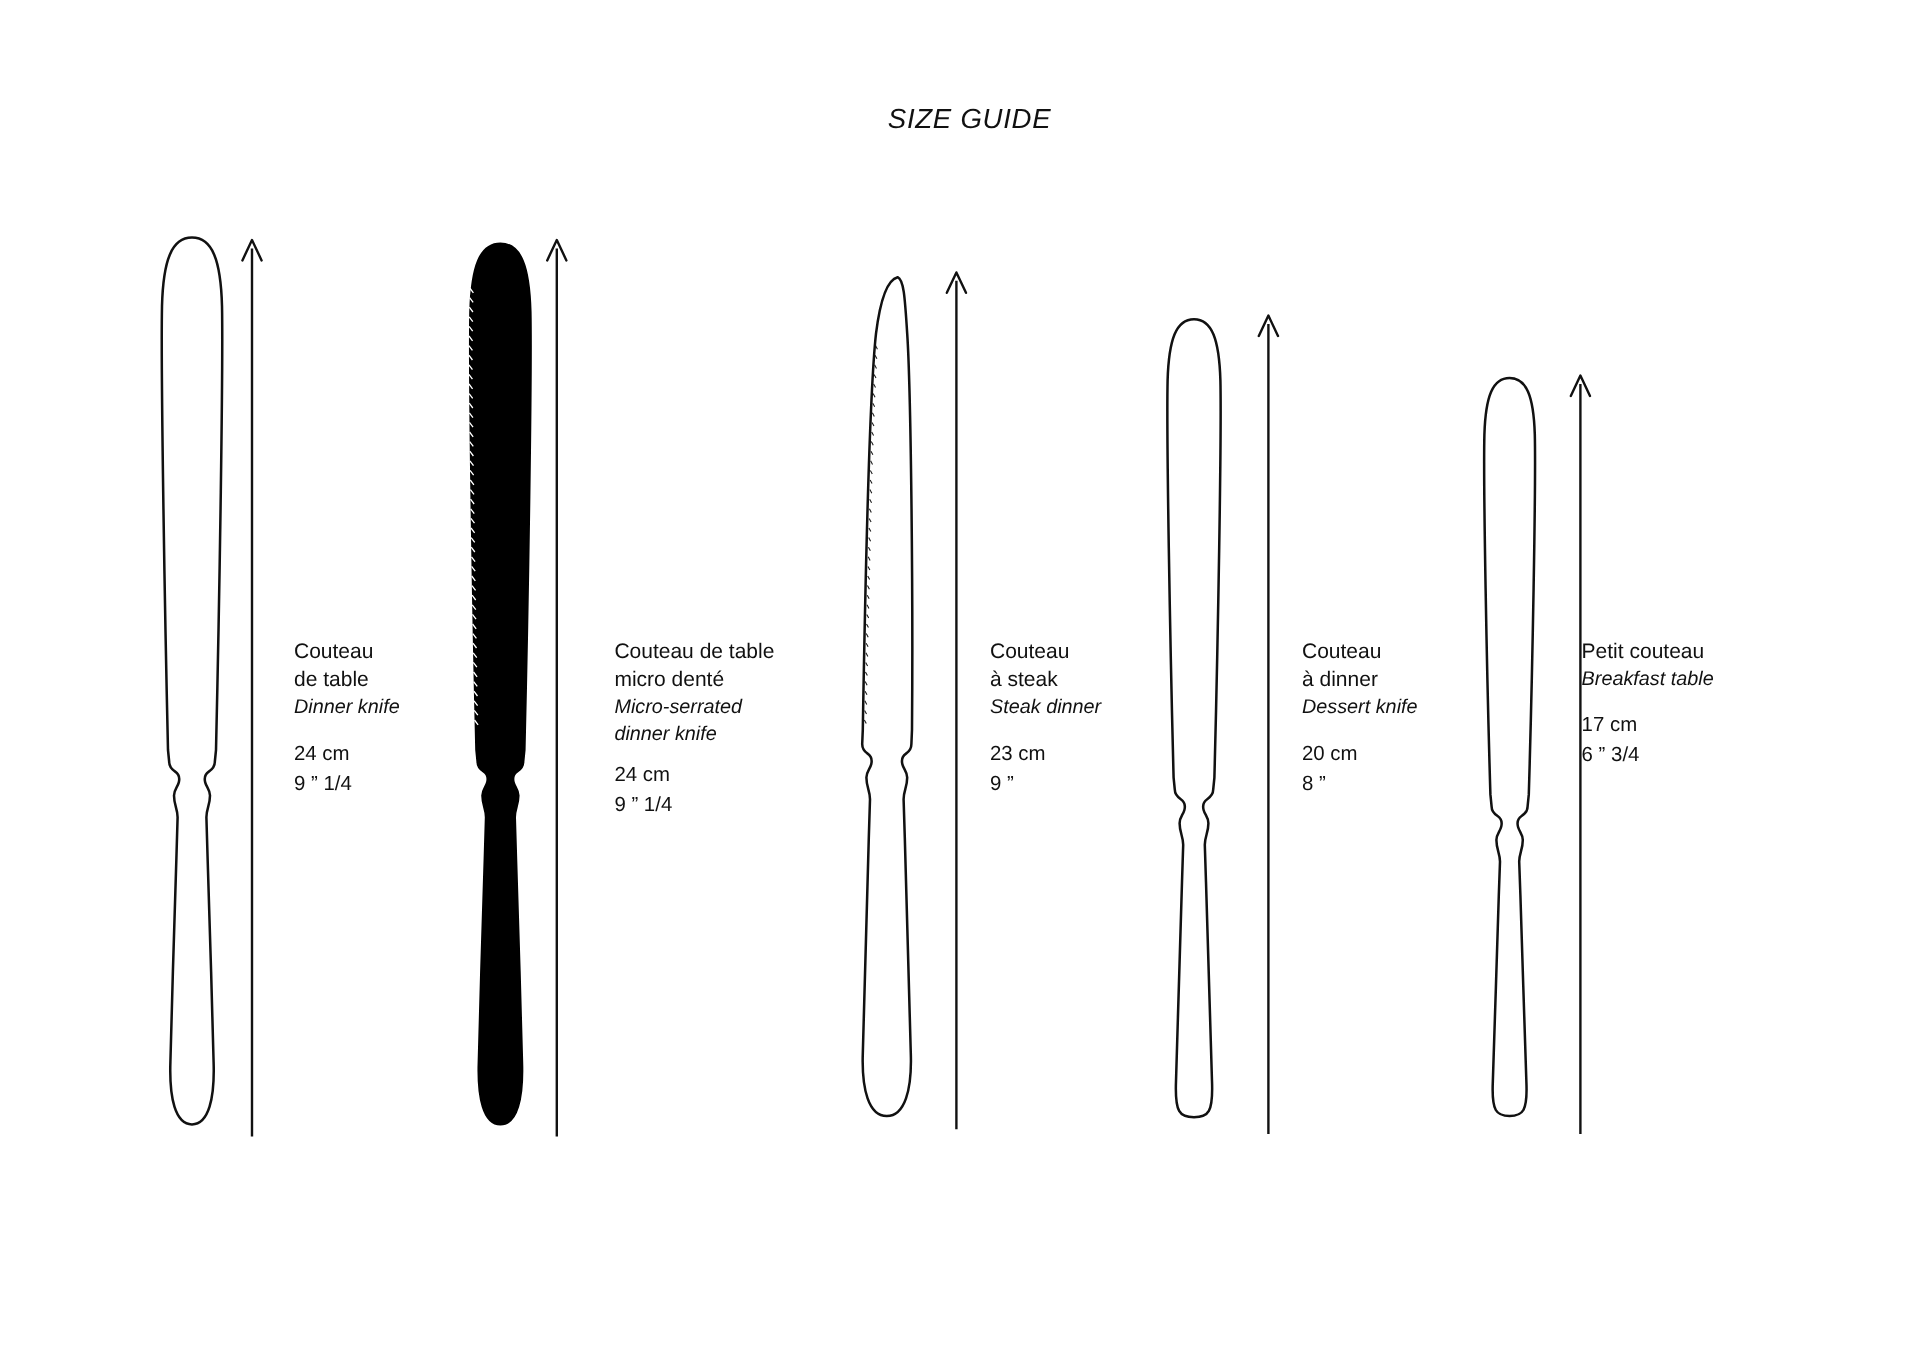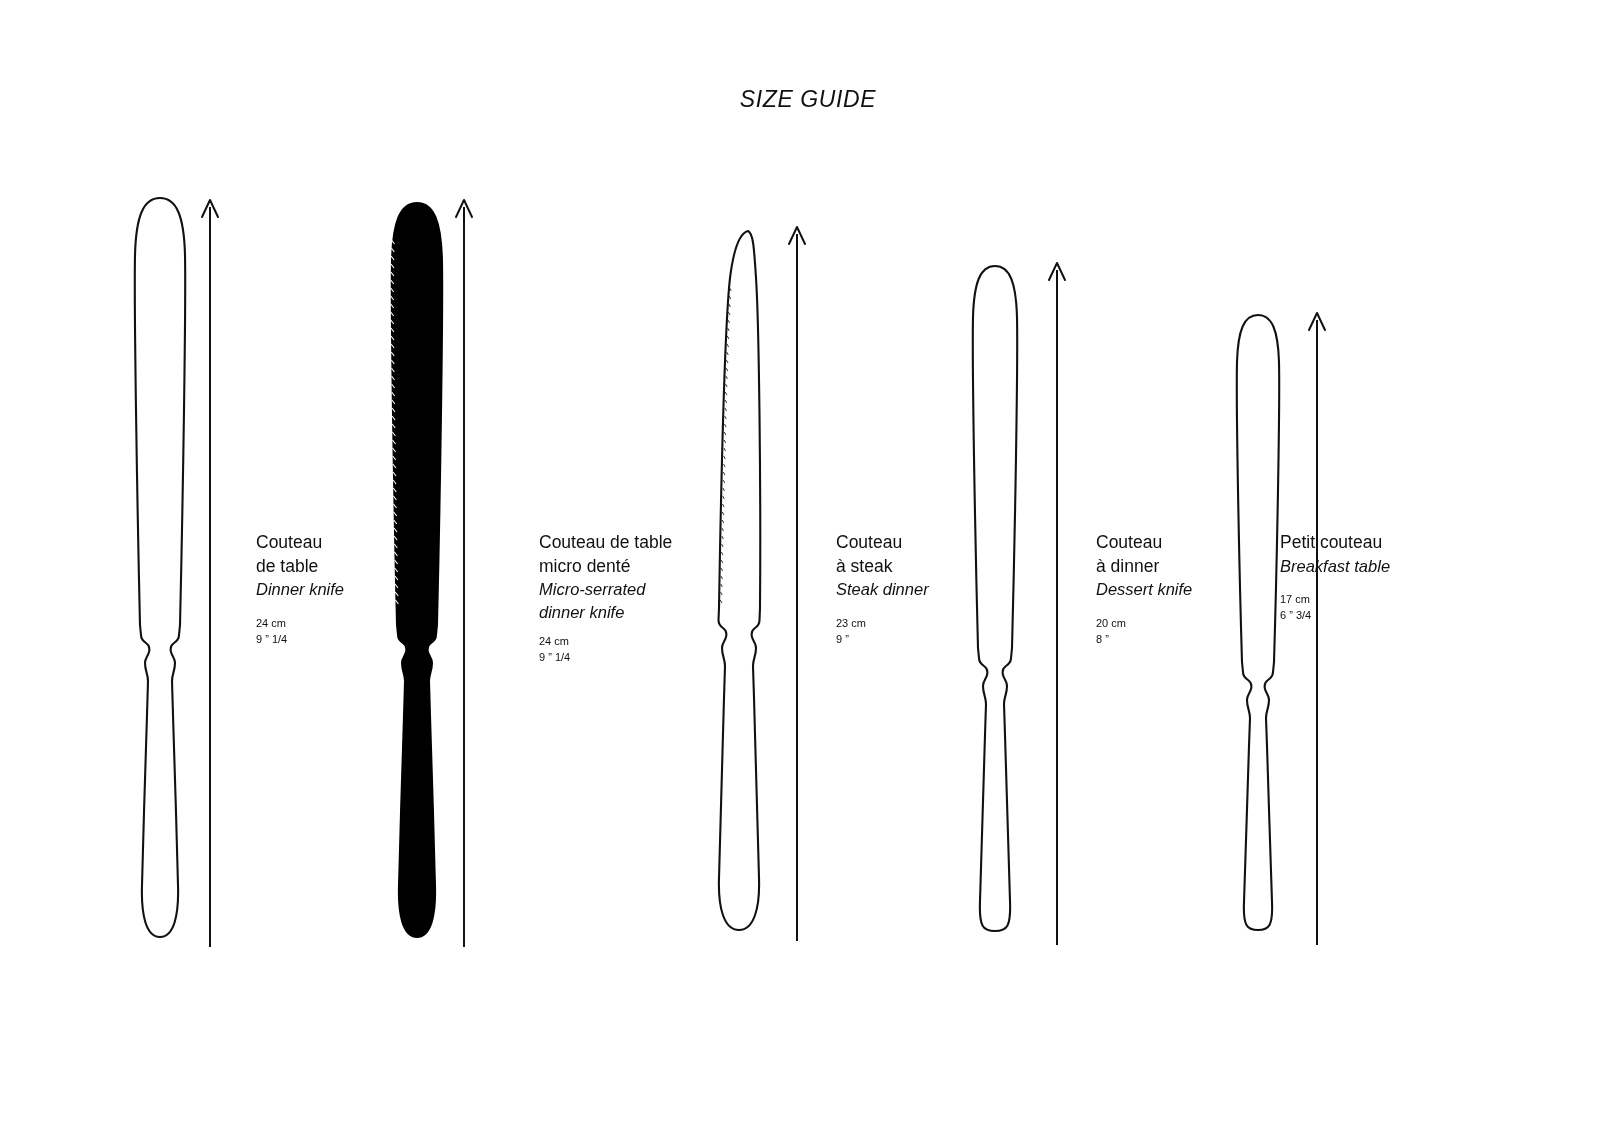--- a/index.html
+++ b/index.html
@@ -53,33 +53,32 @@
     display: block;
   }
   .arrow-wrap {
     position: absolute;
   }
   .caption {
     position: absolute;
     font-size: 17.5px;
     line-height: 1.35;
     white-space: nowrap;
-    margin-left: 11px;
   }
   .caption .fr {
     font-style: normal;
   }
   .caption .en {
     font-style: italic;
     font-size: 16.5px;
   }
   .caption .sizes {
     margin-top: 14px;
     font-style: normal;
-    font-size: 11px;
+    font-size: 17px;
     line-height: 1.5;
   }
   .caption .sizes.tight {
     margin-top: 10px;
   }
 </style>
 </head>
 <body>
 
 <div class="page">
@@ -181,21 +180,21 @@
       </svg>
     </div>
 
     <div class="arrow-wrap" style="left:452px; top:195px;">
       <svg width="24" height="755" viewBox="0 0 24 755">
         <line x1="12" y1="12" x2="12" y2="752" stroke="#111111" stroke-width="2"></line>
         <polyline points="4,22 12,5 20,22" fill="none" stroke="#111111" stroke-width="2" stroke-linejoin="round" stroke-linecap="round"></polyline>
       </svg>
     </div>
 
-    <div class="caption" style="left:528px; top:531px;">
+    <div class="caption" style="left:512px; top:531px;">
       <div class="fr">Couteau de table</div>
       <div class="fr">micro denté</div>
       <div class="en">Micro-serrated</div>
       <div class="en">dinner knife</div>
       <div class="sizes tight">
         <div>24 cm</div>
         <div>9 ” 1/4</div>
       </div>
     </div>
   </div>
@@ -330,21 +329,21 @@
       </svg>
     </div>
 
     <div class="arrow-wrap" style="left:1305px; top:308px;">
       <svg width="24" height="640" viewBox="0 0 24 640">
         <line x1="12" y1="12" x2="12" y2="637" stroke="#111111" stroke-width="2"></line>
         <polyline points="4,22 12,5 20,22" fill="none" stroke="#111111" stroke-width="2" stroke-linejoin="round" stroke-linecap="round"></polyline>
       </svg>
     </div>
 
-    <div class="caption" style="left:1269px; top:531px;">
+    <div class="caption" style="left:1318px; top:531px;">
       <div class="fr">Petit couteau</div>
       <div class="en">Breakfast table</div>
       <div class="sizes">
         <div>17 cm</div>
         <div>6 ” 3/4</div>
       </div>
     </div>
   </div>
 
 </div>

